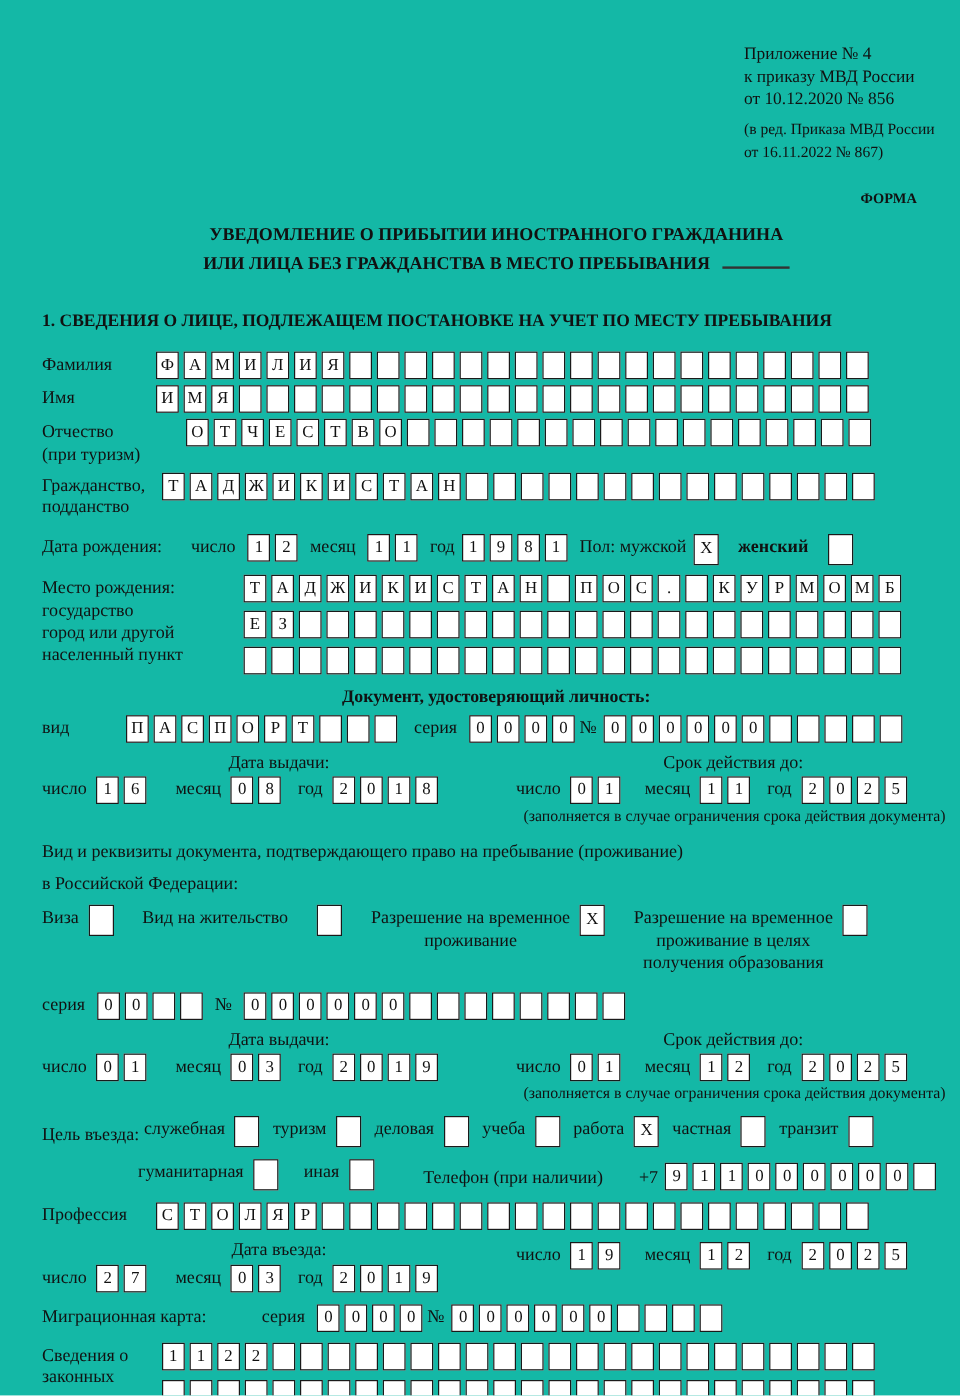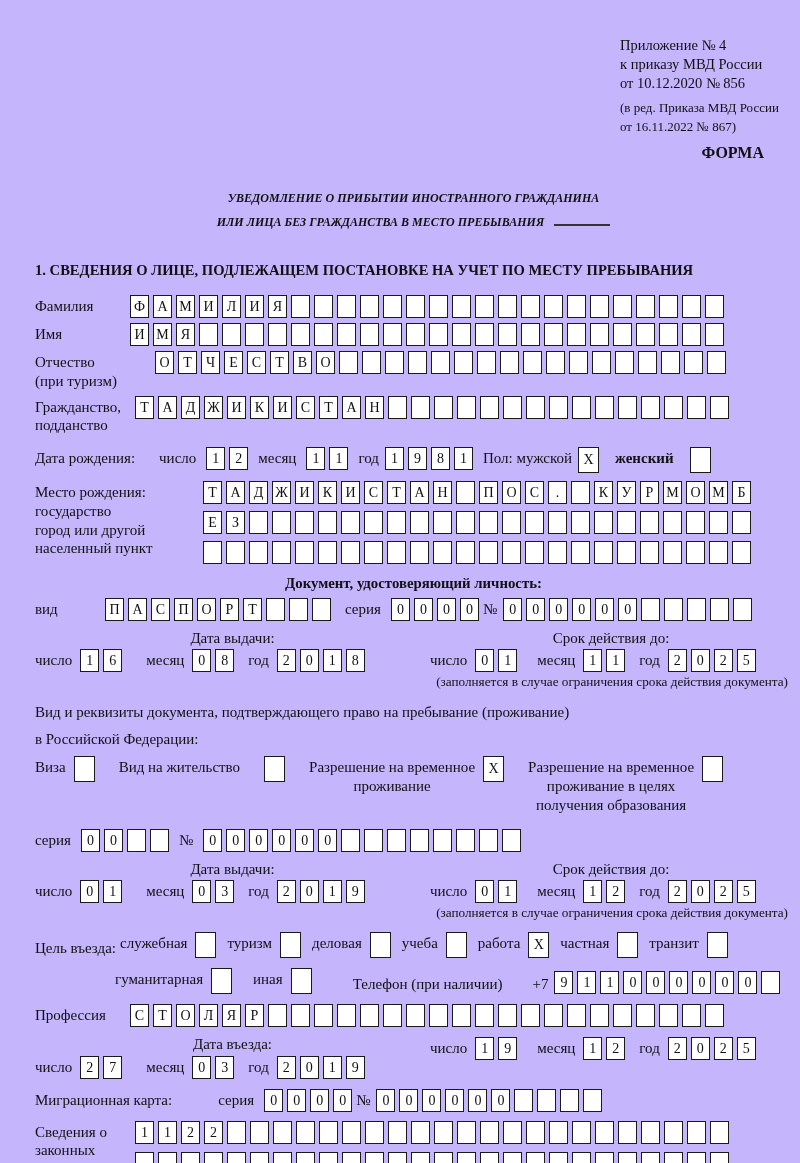--- a/index.html
+++ b/index.html
@@ -1,27 +1,27 @@
 <!DOCTYPE html>
 <html><head>
 <meta charset="utf-8">
 <style>
   html,body{margin:0;padding:0;background:#fff;}
   .page{
     width:800px;height:1163px;box-sizing:border-box;
-    background:#c4b5fd;color:#111;
+    background:#14b8a6;color:#111;
     font-family:"Liberation Serif","DejaVu Serif",serif;
     font-size:15px;line-height:1.25;
     padding:36px 8px 0 35px;overflow:hidden;position:relative;
   }
   .hdr-block{width:185px;margin-left:585px;}
   .hdr-line{font-size:14.5px;line-height:19px;white-space:nowrap;}
   .hdr-sub{font-size:13px;line-height:18px;margin-top:6px;white-space:nowrap;}
-  .forma{font-weight:bold;text-align:right;padding-right:28px;margin-top:7px;font-size:16px;}
-  .title{font-weight:bold;text-align:center;font-size:12px;line-height:23px;margin-top:24px;font-style:italic;}
+  .forma{font-weight:bold;text-align:right;padding-right:28px;margin-top:22px;font-size:12px;}
+  .title{font-weight:bold;text-align:center;font-size:15px;line-height:23px;margin-top:12px;}
   .title .blank{display:inline-block;width:56px;border-bottom:2px solid #333;height:14px;margin-left:10px;}
   .sec-heading{font-weight:bold;font-size:14.6px;margin-top:27px;}
   .box-row{display:flex;align-items:flex-start;margin-top:5px;}
   .row-label{white-space:pre-line;padding-top:2px;}
   .w95{flex:0 0 95px;}  .w120{flex:0 0 120px;}  .w100{flex:0 0 100px;}
   .w168{flex:0 0 168px;} .w70{flex:0 0 70px;}   .w98{flex:0 0 98px;}
   .cells{white-space:nowrap;}
   .cells .cell{margin-right:4px;}
   .cell{
     display:inline-block;width:17px;height:21px;border:1.6px solid #1a1a1a;

